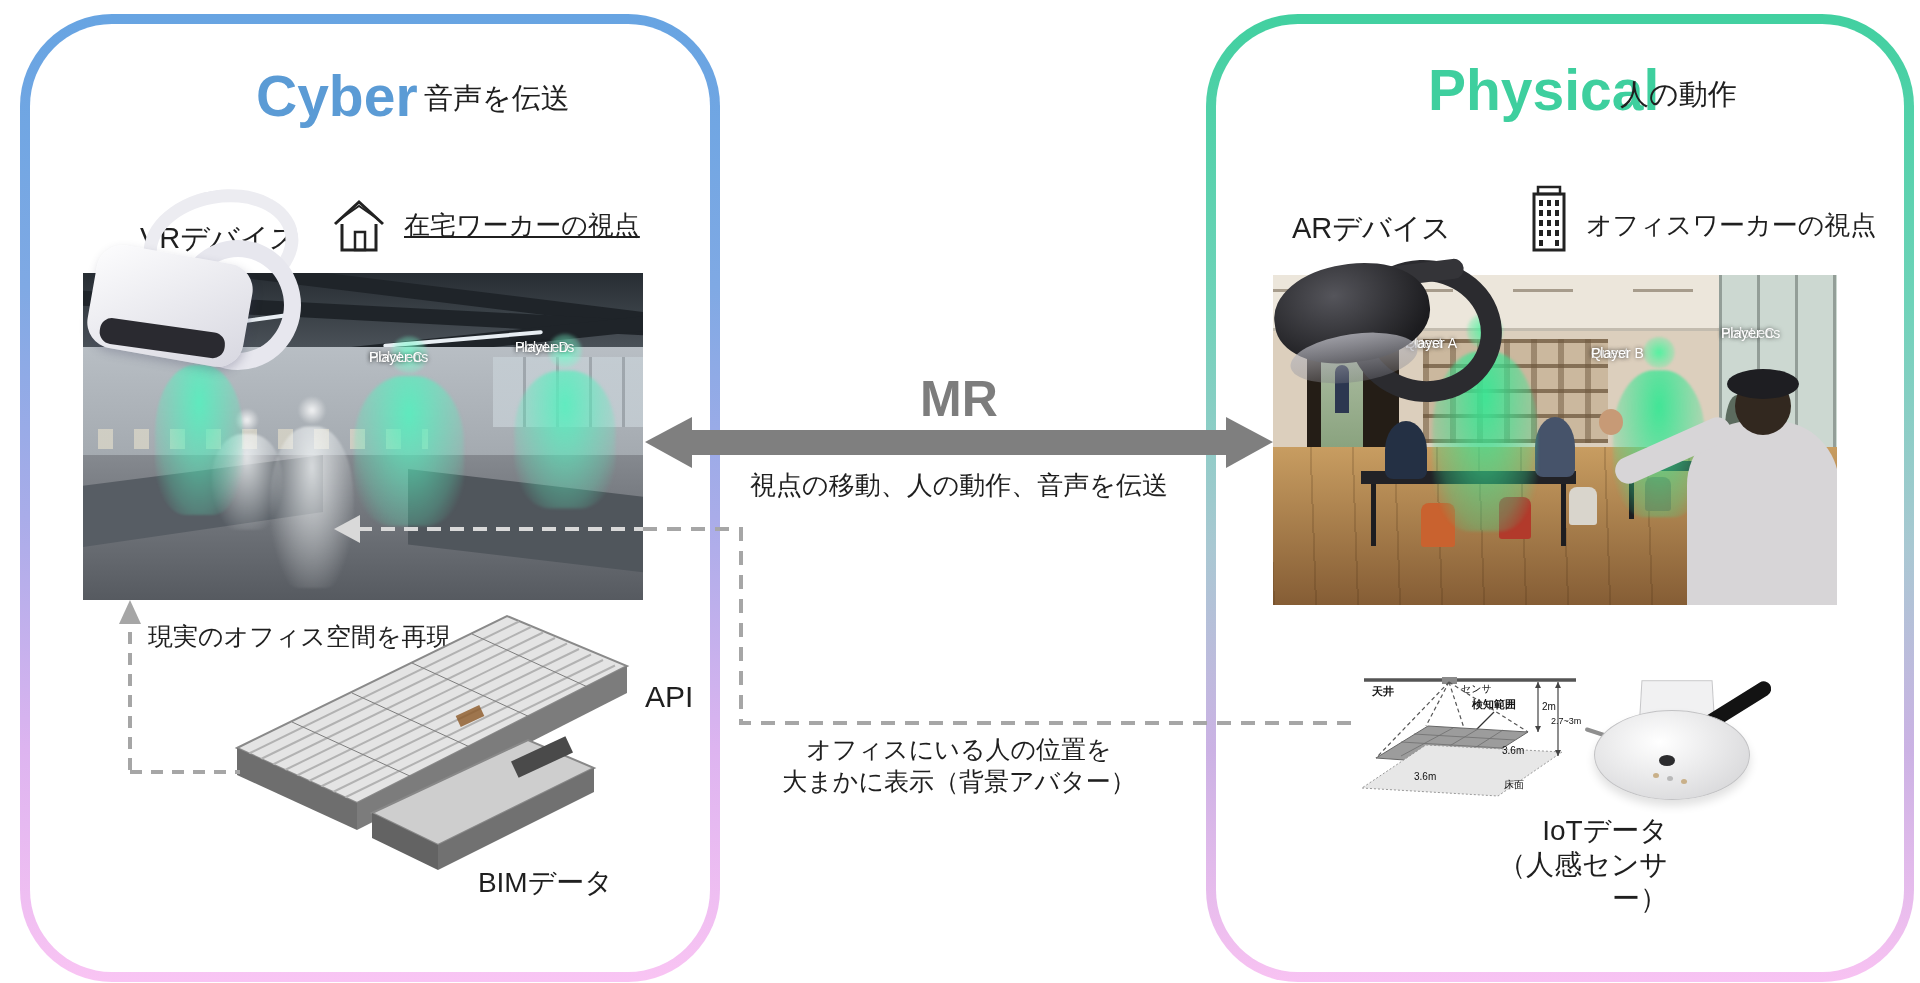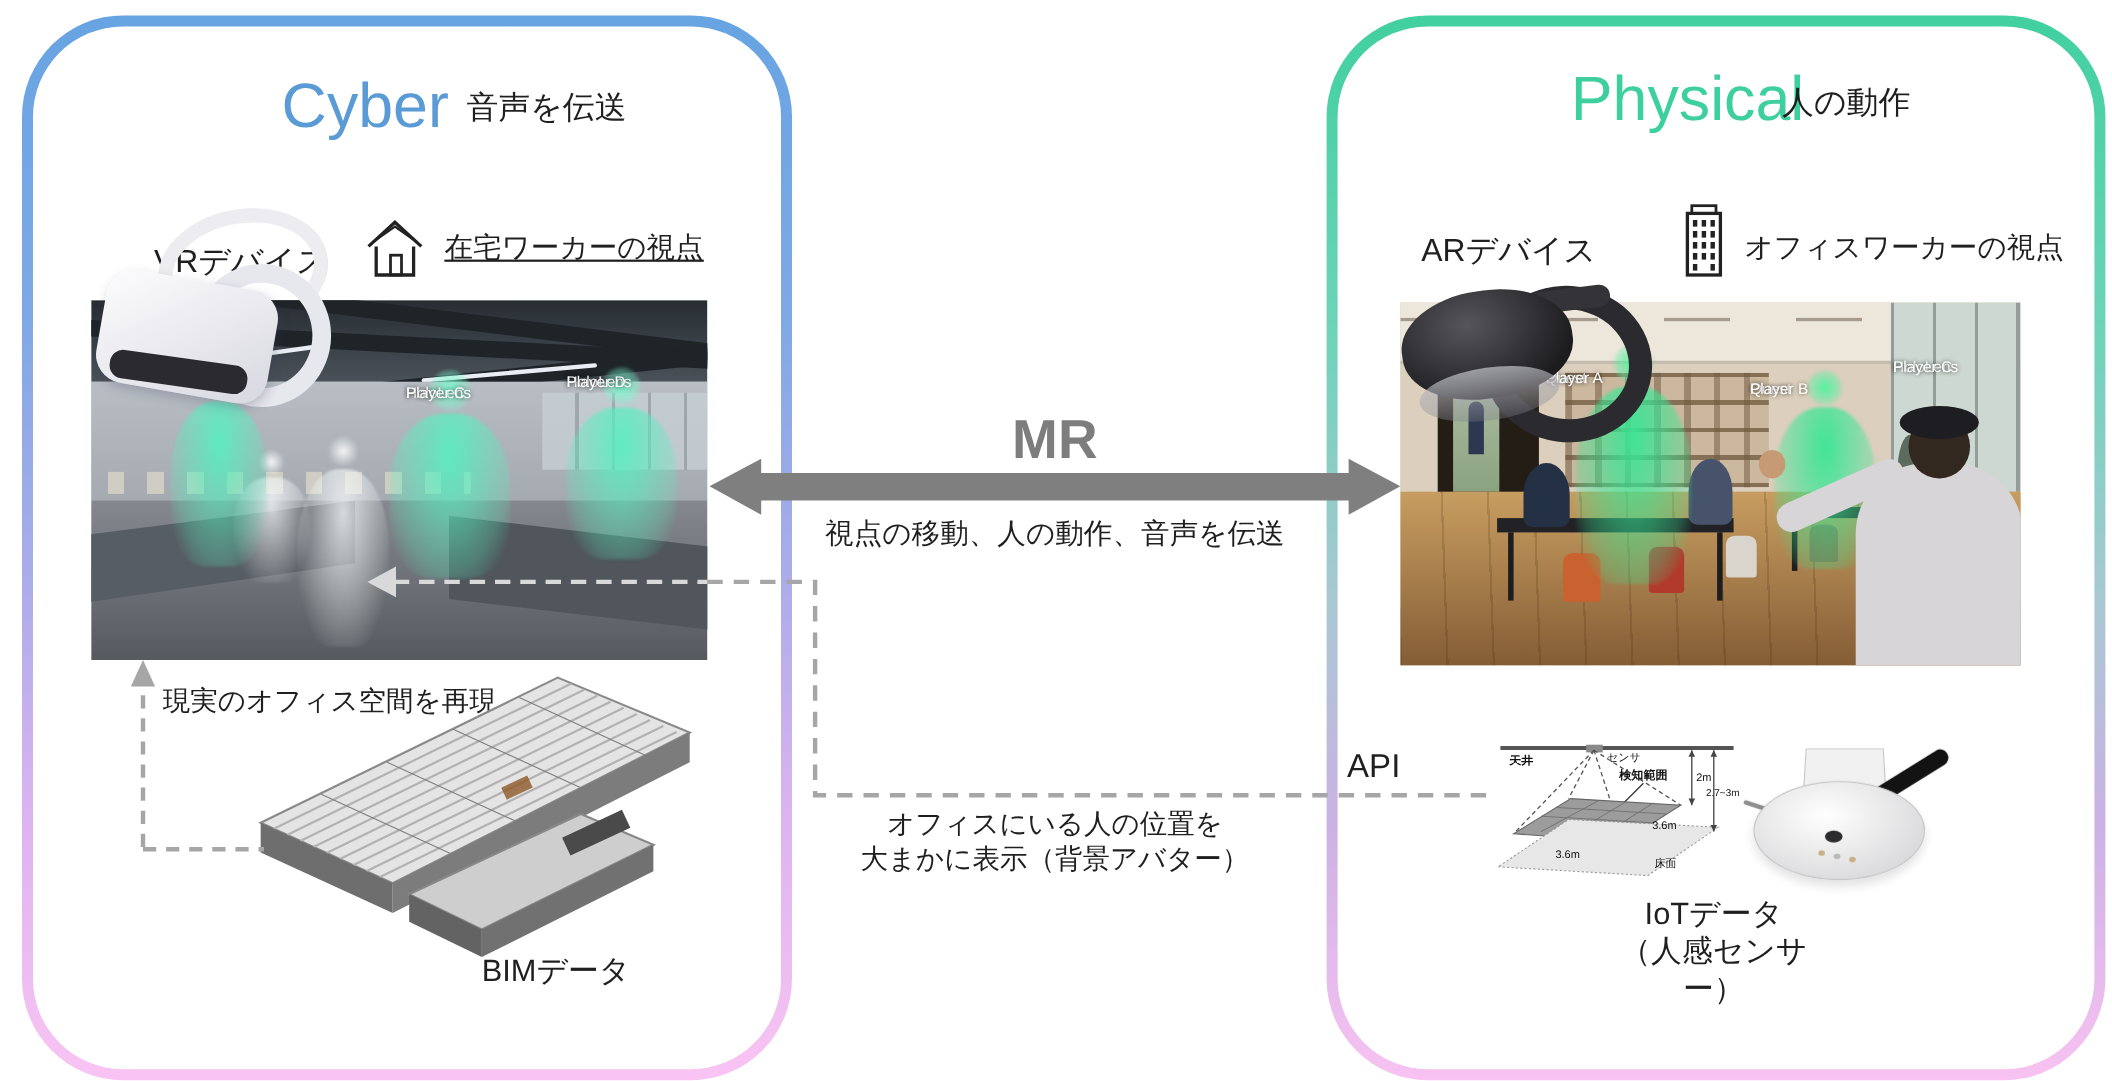--- a/index.html
+++ b/index.html
@@ -9,21 +9,21 @@
 
   
   .gbox{position:absolute;border-radius:92px;padding:10px;}
   .gbox-inner{width:100%;height:100%;background:#fff;border-radius:82px;}
   .gbox.cyber{left:20px;top:14px;width:680px;height:948px;
     background:linear-gradient(180deg,#67A4E2 0%,#7FA9E4 28%,#A9ACE9 52%,#DDB4F0 76%,#F9C4F3 100%);}
   .gbox.physical{left:1206px;top:14px;width:688px;height:948px;
     background:linear-gradient(180deg,#41D0A0 0%,#6FD3B9 30%,#A9C8D2 55%,#CBB2E4 76%,#F8C2F2 100%);}
 
   
-  .title-en{font-weight:normal;font-size:57px;line-height:1;}
+  .title-en{font-weight:bold;font-size:57px;line-height:1;}
   .title-ja{font-size:29px;line-height:1;}
   .label-ja{font-size:29px;line-height:1;}
   .small-ja{font-size:26px;line-height:1;}
 
   
   .scene{position:absolute;overflow:hidden;}
   .scene *{position:absolute;}
   .vr-scene{left:83px;top:273px;width:560px;height:327px;background:#aeb4ba;}
   .ar-scene{left:1273px;top:275px;width:564px;height:330px;background:#d9cdbb;}
 
@@ -95,24 +95,24 @@
   .h-band{right:6px;top:22px;width:112px;height:100px;border:21px solid #2b2b2f;border-radius:50%;transform:rotate(8deg);}
   .h-bridge{left:92px;top:26px;width:104px;height:20px;background:#343438;border-radius:10px;transform:rotate(-7deg);}
   .h-visor{left:6px;top:26px;width:156px;height:98px;border-radius:48% 48% 46% 46%;transform:rotate(-8deg);
     background:radial-gradient(ellipse at 40% 30%,#55555b,#1c1c1f 75%);}
   .h-glass{left:22px;top:96px;width:128px;height:48px;border-radius:50%;transform:rotate(-8deg);
     background:linear-gradient(180deg,rgba(190,190,198,.75),rgba(120,120,128,.35));}
 
   
   .mr-label{left:645px;top:370px;width:628px;text-align:center;font-size:50px;font-weight:bold;color:#7d7d7d;}
   .mr-note{left:645px;top:468px;width:628px;text-align:center;font-size:26px;}
-  .api-label{left:645px;top:680px;width:628px;text-align:right;font-size:30px;}
+  .api-label{left:645px;top:680px;width:628px;text-align:left;font-size:30px;}
   .api-note{left:645px;top:733px;width:628px;text-align:center;font-size:25px;line-height:32px;}
 
-  .caption{font-size:28px;line-height:34px;text-align:center;}
+  .caption{font-size:28px;line-height:34px;text-align:right;}
 
   .overlay{position:absolute;left:0;top:0;z-index:50;pointer-events:none;}
   .sensor-photo{left:1588px;top:676px;width:178px;height:128px;}
   .sensor-photo *{position:absolute;}
   .sp-box{left:52px;top:2px;width:72px;height:52px;background:#f1f1f2;border:1px solid #c6c6c8;transform:perspective(200px) rotateX(18deg);}
   .sp-cable{right:-10px;top:22px;width:78px;height:15px;background:#131313;border-radius:8px;transform:rotate(-32deg);}
   .sp-wire{left:-4px;top:58px;width:46px;height:4px;background:#8f8f8f;border-radius:2px;transform:rotate(18deg);}
   .sp-disc{left:6px;top:34px;width:154px;height:88px;border-radius:50%;border:1px solid #c2c2c4;
     background:radial-gradient(ellipse at 42% 35%,#ffffff,#d9d9db 80%);box-shadow:0 6px 10px rgba(0,0,0,.12);}
   .sp-lens{left:64px;top:44px;width:16px;height:11px;background:#2c2c2e;border-radius:50%;}

